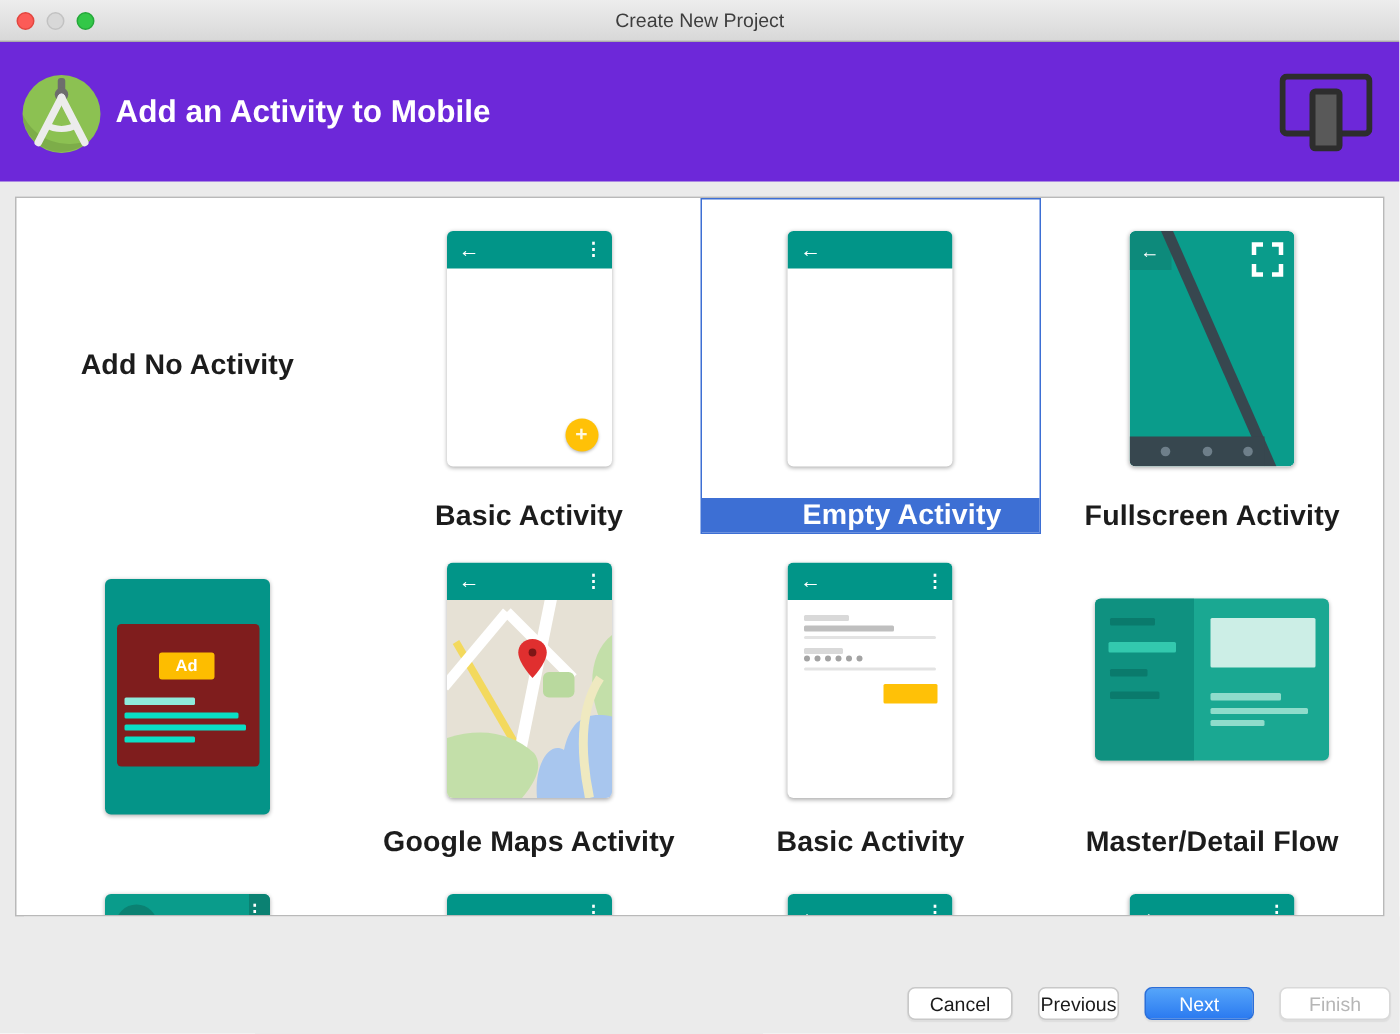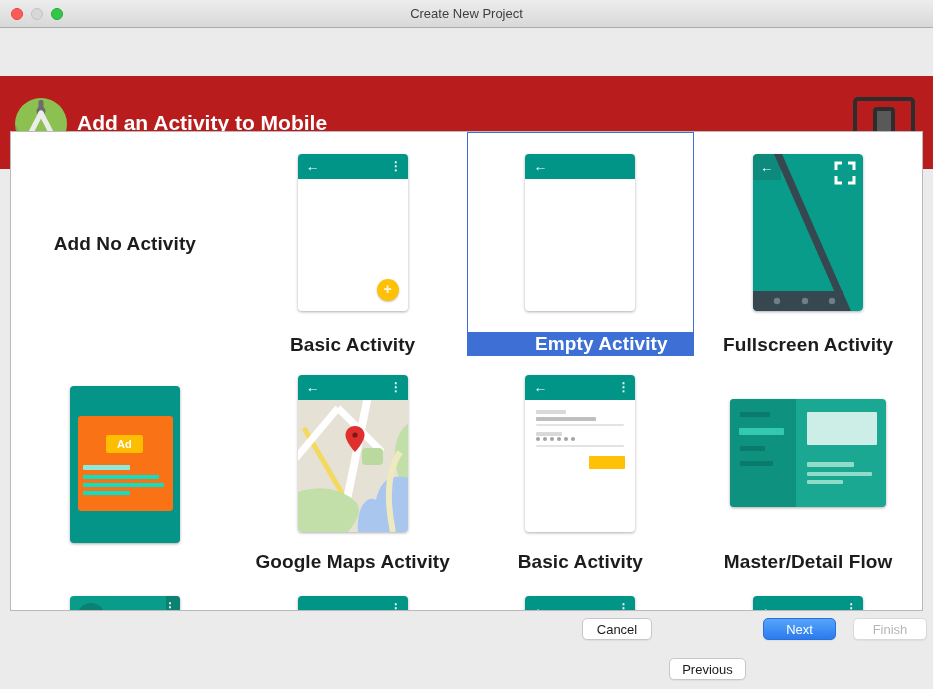--- a/index.html
+++ b/index.html
@@ -22,24 +22,23 @@
   .light { width:12px; height:12px; border-radius:50%; }
   .light.close { background:#fc5b57; border:1px solid #e2463f; }
   .light.min   { background:#d8d8d8; border:1px solid #c2c2c2; }
   .light.zoom  { background:#33c748; border:1px solid #25a83a; }
   .win-title {
     position:absolute; left:0; right:0; text-align:center;
     font-size:13px; color:#3e3e3e;
   }
   
   .header {
-    height:93px; background:#b91c1c;
+    height:93px; background:#6d28d9;
     display:flex; align-items:center; padding:0 14px;
     position:relative;
-    margin-top:48px;
   }
   .header-title { color:#ffffff; font-size:21px; font-weight:bold; margin-left:9px; }
   .device-icon { position:absolute; right:18px; top:21px; }
   
   .content {
     position:absolute; left:10px; top:131px;
     width:913px; height:480px;
     background:#ffffff; border:1px solid #b9b9b9;
     overflow:hidden;
   }
@@ -79,21 +78,21 @@
   .fab {
     position:absolute; right:9px; bottom:10px;
     width:22px; height:22px; border-radius:50%;
     background:#ffc107; color:#fff8e0;
     font-size:14px; font-weight:bold; text-align:center; line-height:21px;
     box-shadow:0 1px 2px rgba(0,0,0,.25);
   }
   .ph { position:absolute; border-radius:1px; }
   
   .thumb.admob { background:#049488; }
-  .admob .inner { position:absolute; left:8px; top:30px; width:95px; height:95px; background:#f97316; border-radius:3px; }
+  .admob .inner { position:absolute; left:8px; top:30px; width:95px; height:95px; background:#7f1d1d; border-radius:3px; }
   .admob .ad-badge {
     position:absolute; left:28px; top:19px; width:37px; height:18px;
     background:#fdbd00; border-radius:2px;
     color:#fff; font-size:11px; font-weight:bold; text-align:center; line-height:18px;
   }
   
   .login-dots { position:absolute; left:11px; top:62px; display:flex; gap:3px; }
   .login-dots i { width:4px; height:4px; border-radius:50%; background:#a3a3a3; }
   .login-btn { position:absolute; left:64px; top:81px; width:36px; height:13px; background:#ffc107; border-radius:1px; }
   
@@ -117,21 +116,21 @@
   }
   .btn {
     height:22px; border-radius:5px;
     background:#ffffff; border:1px solid #c8c8c8;
     font-family:"Liberation Sans",sans-serif;
     font-size:13px; color:#1a1a1a;
     display:flex; align-items:center; justify-content:center;
     box-shadow:0 1px 1px rgba(0,0,0,.06);
   }
   .btn.cancel { width:70px; }
-  .btn.previous { width:77px;margin-top:40px; }
+  .btn.previous { width:54px; }
   .btn.next {
     width:73px;
     background:linear-gradient(#55a5fa,#2b7af0);
     border:1px solid #2b6fd9; color:#ffffff;
   }
   .btn.finish { width:74px; color:#b6b6b6; border-color:#d9d9d9; }
   svg { display:block; }
 </style>
 </head>
 <body>

